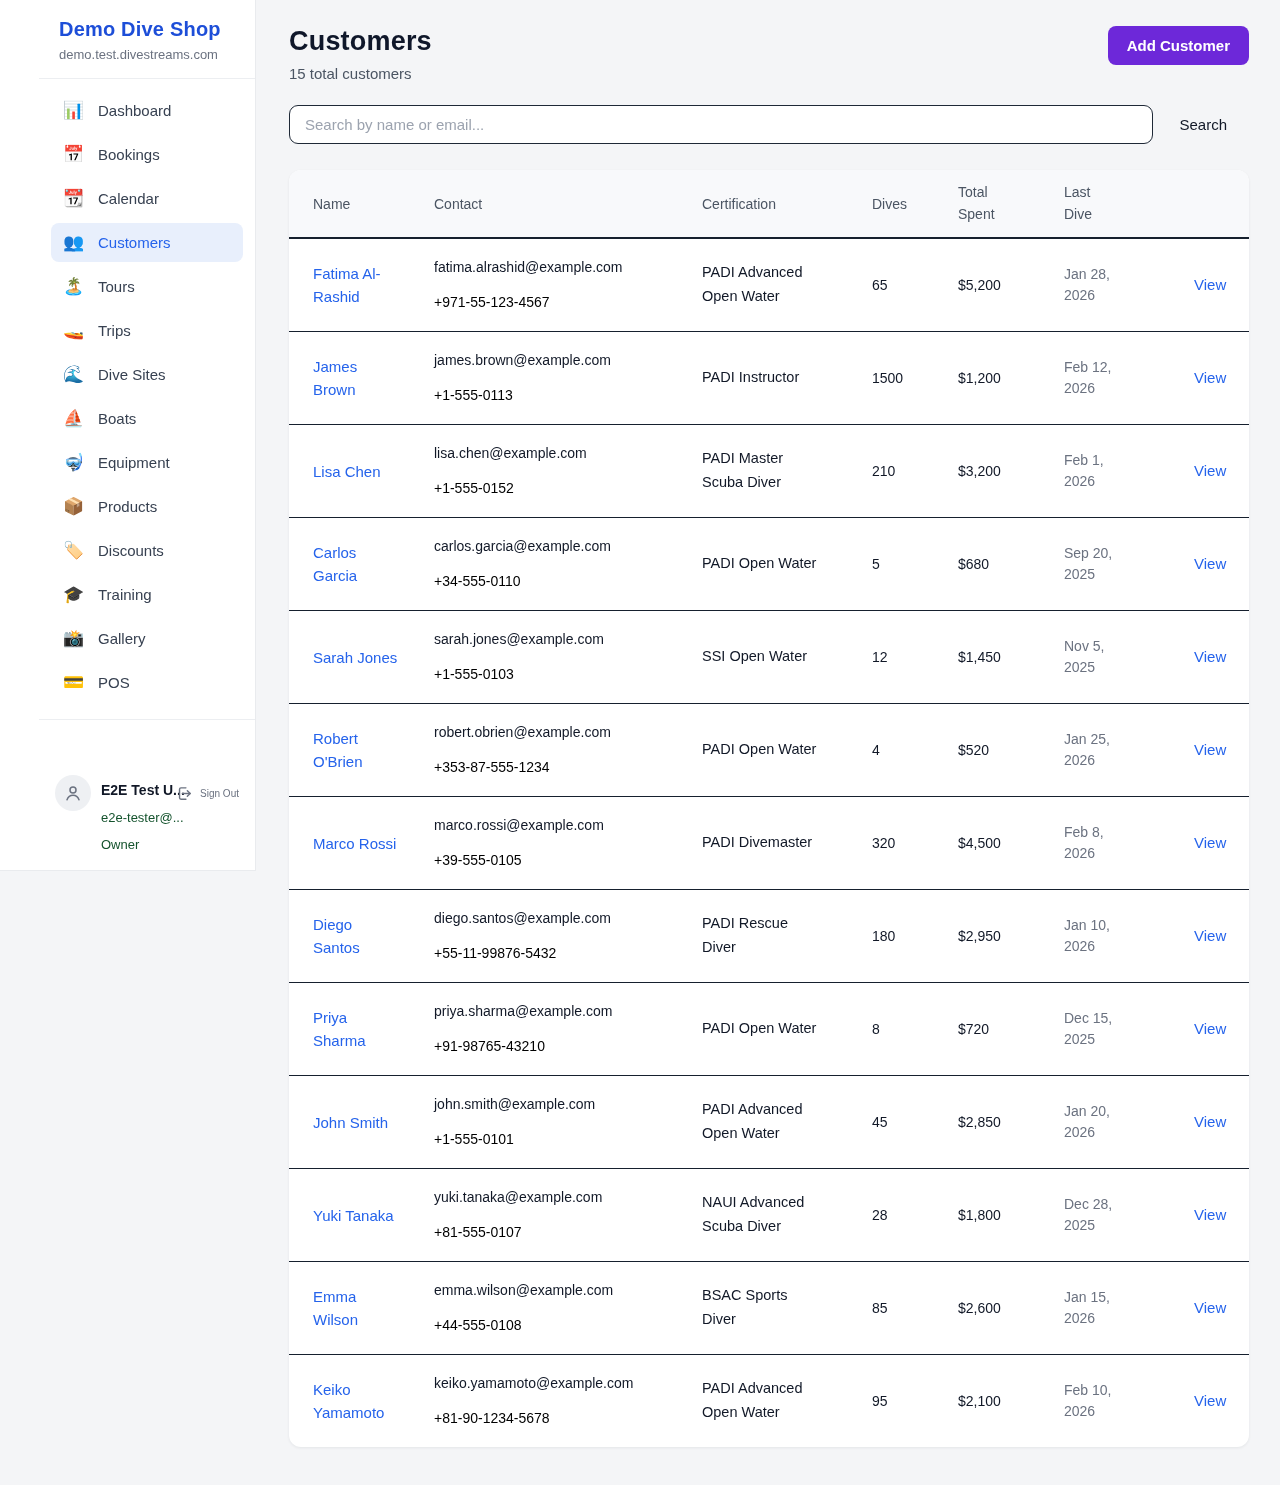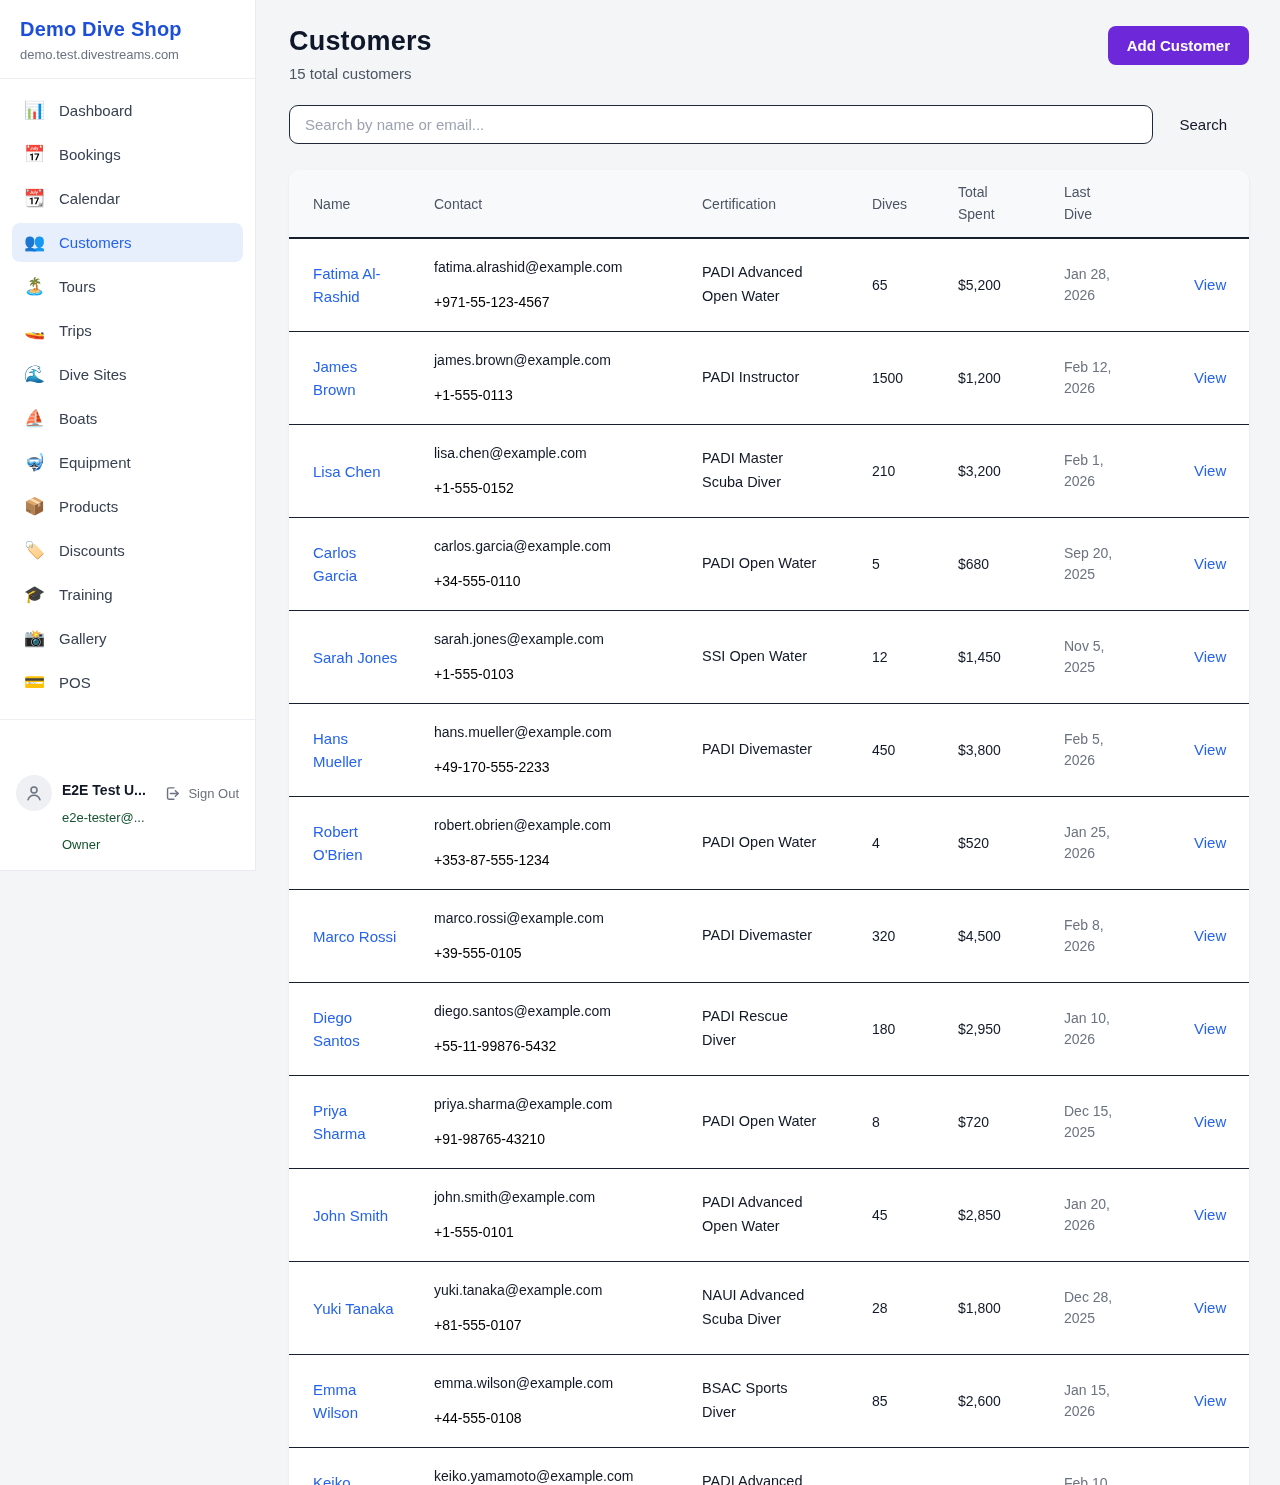--- a/index.html
+++ b/index.html
@@ -12,20 +12,21 @@
     display: flex;
     align-items: flex-start;
   }
   
   .sidebar {
     width: 256px;
     flex: 0 0 256px;
     background: #ffffff;
     border-right: 1px solid #e9ebee;
     border-bottom: 1px solid #e9ebee;
+    padding-left: 39px;
   }
   .brand { padding: 18px 20px 16px 20px; border-bottom: 1px solid #eceef1; }
   .brand-name { color: #1d4ed8; font-size: 20px; font-weight: 700; letter-spacing: .2px; }
   .brand-domain { margin-top: 6px; color: #6b7280; font-size: 13px; }
   .nav { padding: 12px; list-style: none; }
   .nav-item {
     display: flex; align-items: center; gap: 13px;
     padding: 9px 12px; margin-bottom: 5px;
     border-radius: 8px; cursor: pointer;
     font-size: 15px; color: #374151;
@@ -42,21 +43,21 @@
     background: #eef0f3; color: #6b7280;
     display: flex; align-items: center; justify-content: center;
     flex: 0 0 36px;
   }
   .user-info { flex: 1; min-width: 0; }
   .user-name { font-size: 14px; font-weight: 700; color: #111827; white-space: nowrap; margin-top: 48px; }
   .user-email, .user-role { font-size: 13px; color: #14532d; margin-top: 12px; white-space: nowrap; }
   .signout {
     display: flex; align-items: center; gap: 7px;
     background: none; border: none; cursor: pointer;
-    color: #6b7280; font-size: 13px;
+    color: #6b7280; font-size: 10px;
     font-family: "Liberation Sans", sans-serif;
   }
   
   .main { flex: 1; padding: 26px 31px 40px 33px; min-width: 0; }
   .page-header { display: flex; justify-content: space-between; align-items: flex-start; }
   .page-title { font-size: 27px; font-weight: 800; color: #0f172a; letter-spacing: .2px; }
   .page-subtitle { margin-top: 8px; font-size: 15px; color: #4b5563; }
   .btn-primary {
     background: #6d28d9; color: #ffffff; border: none; cursor: pointer;
     font-size: 15px; font-weight: 600; padding: 11px 19px; border-radius: 8px;
@@ -290,32 +291,20 @@
               <span class="contact-email">sarah.jones@example.com</span>
               <span class="contact-phone">+1-555-0103</span>
             </td>
             <td><span class="cert">SSI Open Water</span></td>
             <td>12</td>
             <td><span class="spent">$1,450</span></td>
             <td><span class="last-dive">Nov 5, 2025</span></td>
             <td class="view-cell"><a class="view-link" href="#">View</a></td>
           </tr>
           <tr>
-            <td><a class="name-link" href="#">Hans Mueller</a></td>
-            <td>
-              <span class="contact-email">hans.mueller@example.com</span>
-              <span class="contact-phone">+49-170-555-2233</span>
-            </td>
-            <td><span class="cert">PADI Divemaster</span></td>
-            <td>450</td>
-            <td><span class="spent">$3,800</span></td>
-            <td><span class="last-dive">Feb 5, 2026</span></td>
-            <td class="view-cell"><a class="view-link" href="#">View</a></td>
-          </tr>
-          <tr>
             <td><a class="name-link" href="#">Robert O'Brien</a></td>
             <td>
               <span class="contact-email">robert.obrien@example.com</span>
               <span class="contact-phone">+353-87-555-1234</span>
             </td>
             <td><span class="cert">PADI Open Water</span></td>
             <td>4</td>
             <td><span class="spent">$520</span></td>
             <td><span class="last-dive">Jan 25, 2026</span></td>
             <td class="view-cell"><a class="view-link" href="#">View</a></td>

